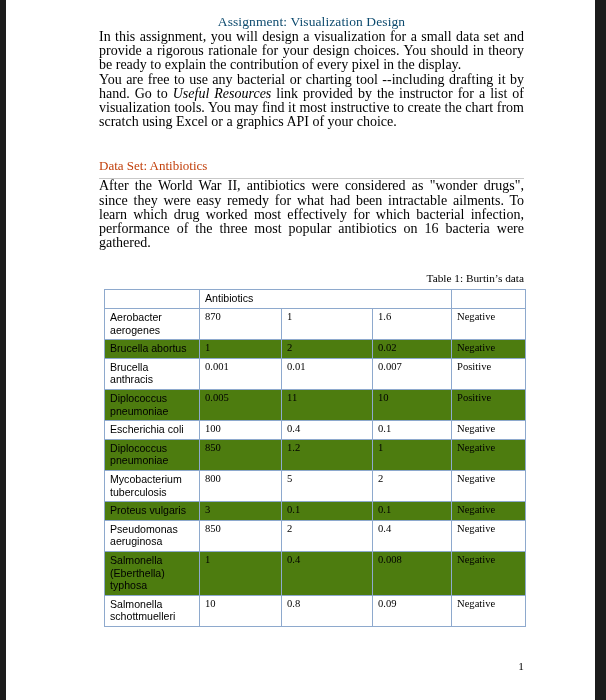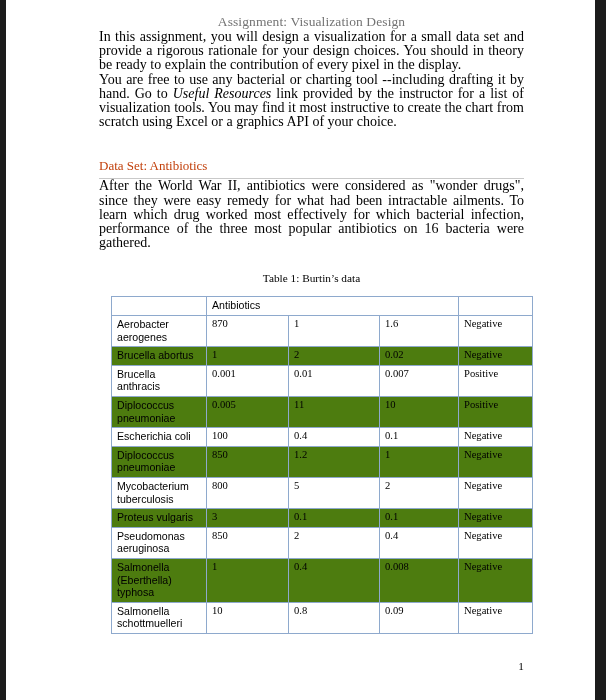--- a/index.html
+++ b/index.html
@@ -23,21 +23,21 @@
     box-sizing: border-box;
   }
   .content {
     position: absolute;
     left: 93px;
     top: 0;
     width: 425px;
   }
   .doc-title {
     text-align: center;
-    color: #737373;
+    color: #0c4a6e;
     font-size: 13.5px;
     font-family: "Liberation Serif", serif;
     margin: 14px 0 0 0;
     font-weight: normal;
     letter-spacing: 0.1px;
   }
   p.para {
     text-align: justify;
     font-size: 14px;
     line-height: 14.2px;
@@ -56,30 +56,30 @@
     margin: 29px 0 0 0;
     font-family: "Liberation Serif", serif;
   }
   .rule {
     border: 0;
     border-top: 1px solid #c9c9c9;
     margin: 4px 0 0 0;
     width: 425px;
   }
   .table-caption {
-    text-align: center;
+    text-align: right;
     font-size: 11.3px;
     margin: 22px 0 3px 0;
     color: #000;
   }
   table.burtin {
     border-collapse: collapse;
     width: 421px;
     table-layout: fixed;
-    margin: 12px;
+    margin: 5px;
     padding-left: 33px;
   }
   table.burtin td, table.burtin th {
     border: 1px solid #8ea9cd;
     padding: 2px 5px 3px 5px;
     font-size: 10.6px;
     line-height: 12.6px;
     vertical-align: top;
     text-align: left;
     font-weight: normal;

